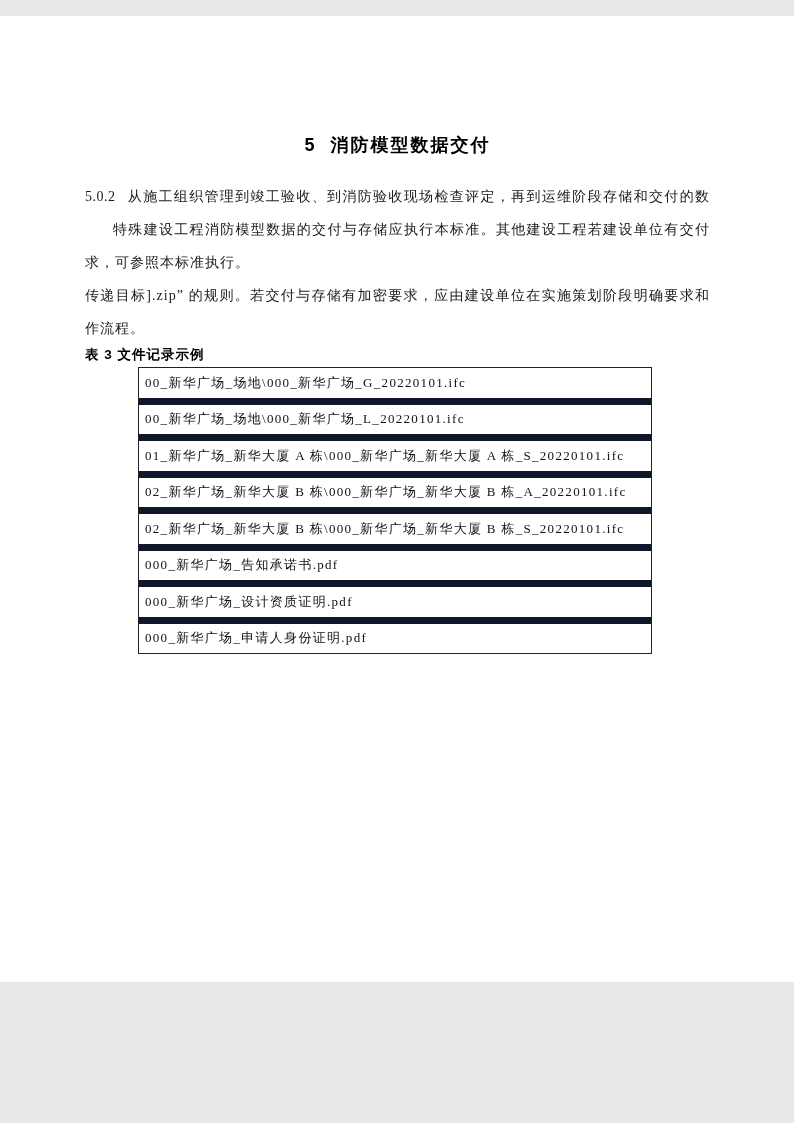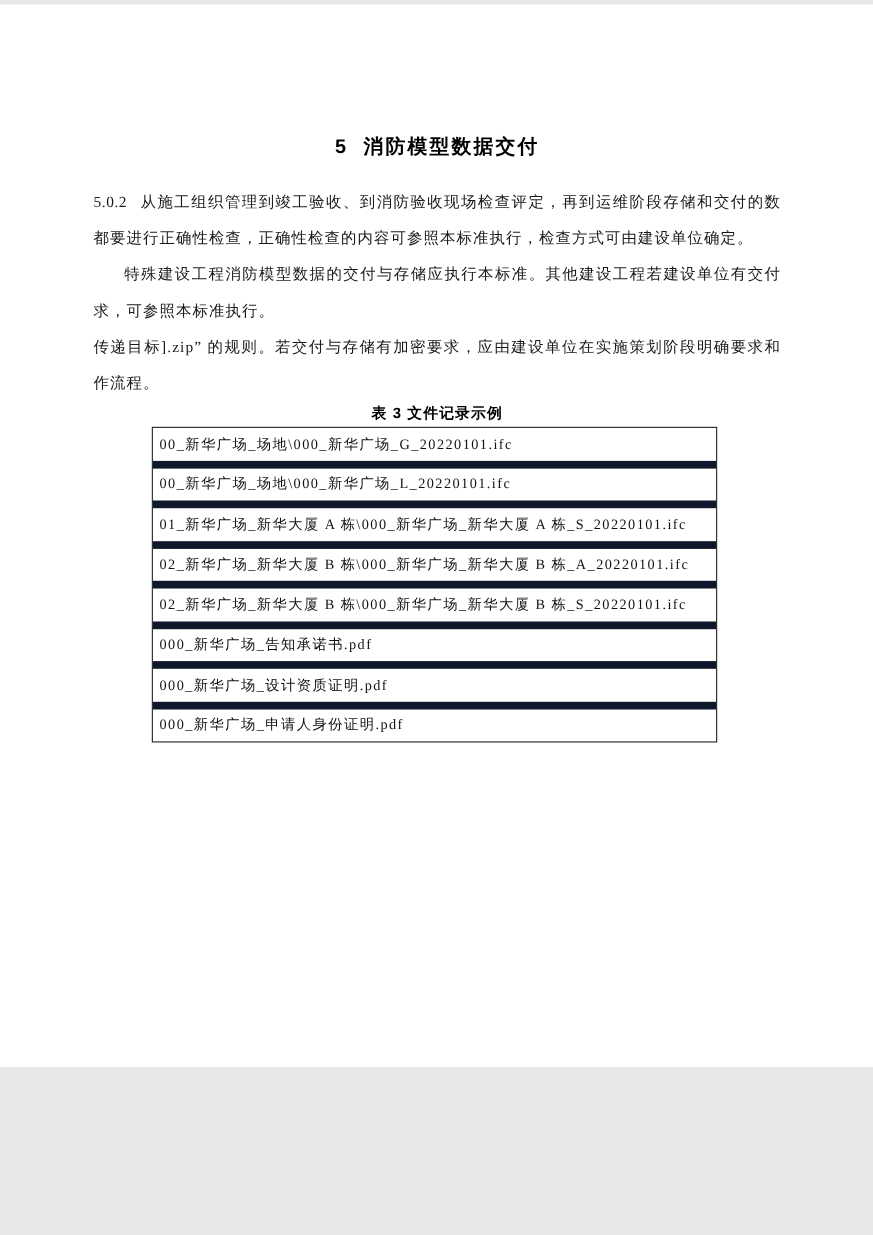--- a/index.html
+++ b/index.html
@@ -1,21 +1,21 @@
 <!DOCTYPE html>
 <html><head>
 <meta charset="utf-8">
 <style>
   html, body { margin: 0; padding: 0; background: #e8e8e8; }
   .page {
     position: relative;
     width: 794px;
     height: 966px;
     background: #ffffff;
-    margin: 4px auto;
+    margin: 16px auto;
     overflow: hidden;
     font-family: "Liberation Serif", "DejaVu Serif", serif;
     color: #1a1a1a;
   }
   .content {
     position: absolute;
     left: 85px;
     top: 118px;
     width: 625px;
   }
@@ -43,21 +43,20 @@
     white-space: normal;
     overflow: hidden;
   }
   .line.indent { text-indent: 28px; }
   .line b.num { font-weight: normal; margin-right: 12px; letter-spacing: 0.5px; }
   .line b.num:empty { display: none; margin: 0; }
   .table-caption {
     margin-top: 0;
     height: 20px;
     line-height: 20px;
-    text-align: center;
     font-family: "Liberation Sans", "DejaVu Sans", sans-serif;
     font-weight: bold;
     font-size: 13.5px;
     letter-spacing: 1px;
     color: #000;
   }
   .file-table {
     margin-top: 2px;
     margin-left: 53px;
     width: 514px;
@@ -91,21 +90,20 @@
 </head>
 <body>
 
 <div class="page">
   <div class="content">
 
     <div class="doc-title">5  消防模型数据交付</div>
 
     <div class="body-lines">
       <div class="line just"><b class="num">5.0.2</b><span>从施工组织管理到竣工验收、到消防验收现场检查评定，再到运维阶段存储和交付的数据</span></div>
-      <div class="line"><span>都要进行正确性检查，正确性检查的内容可参照本标准执行，检查方式可由建设单位确定。</span></div>
       <div class="line just indent"><span>特殊建设工程消防模型数据的交付与存储应执行本标准。其他建设工程若建设单位有交付要</span></div>
       <div class="line"><span>求，可参照本标准执行。</span></div>
       <div class="line just"><span>传递目标].zip” 的规则。若交付与存储有加密要求，应由建设单位在实施策划阶段明确要求和工</span></div>
       <div class="line"><span>作流程。</span></div>
     </div>
 
     <div class="table-caption">表 3 文件记录示例</div>
 
     <div class="file-table">
       <div class="table-row">00_新华广场_场地\000_新华广场_G_20220101.ifc</div>

